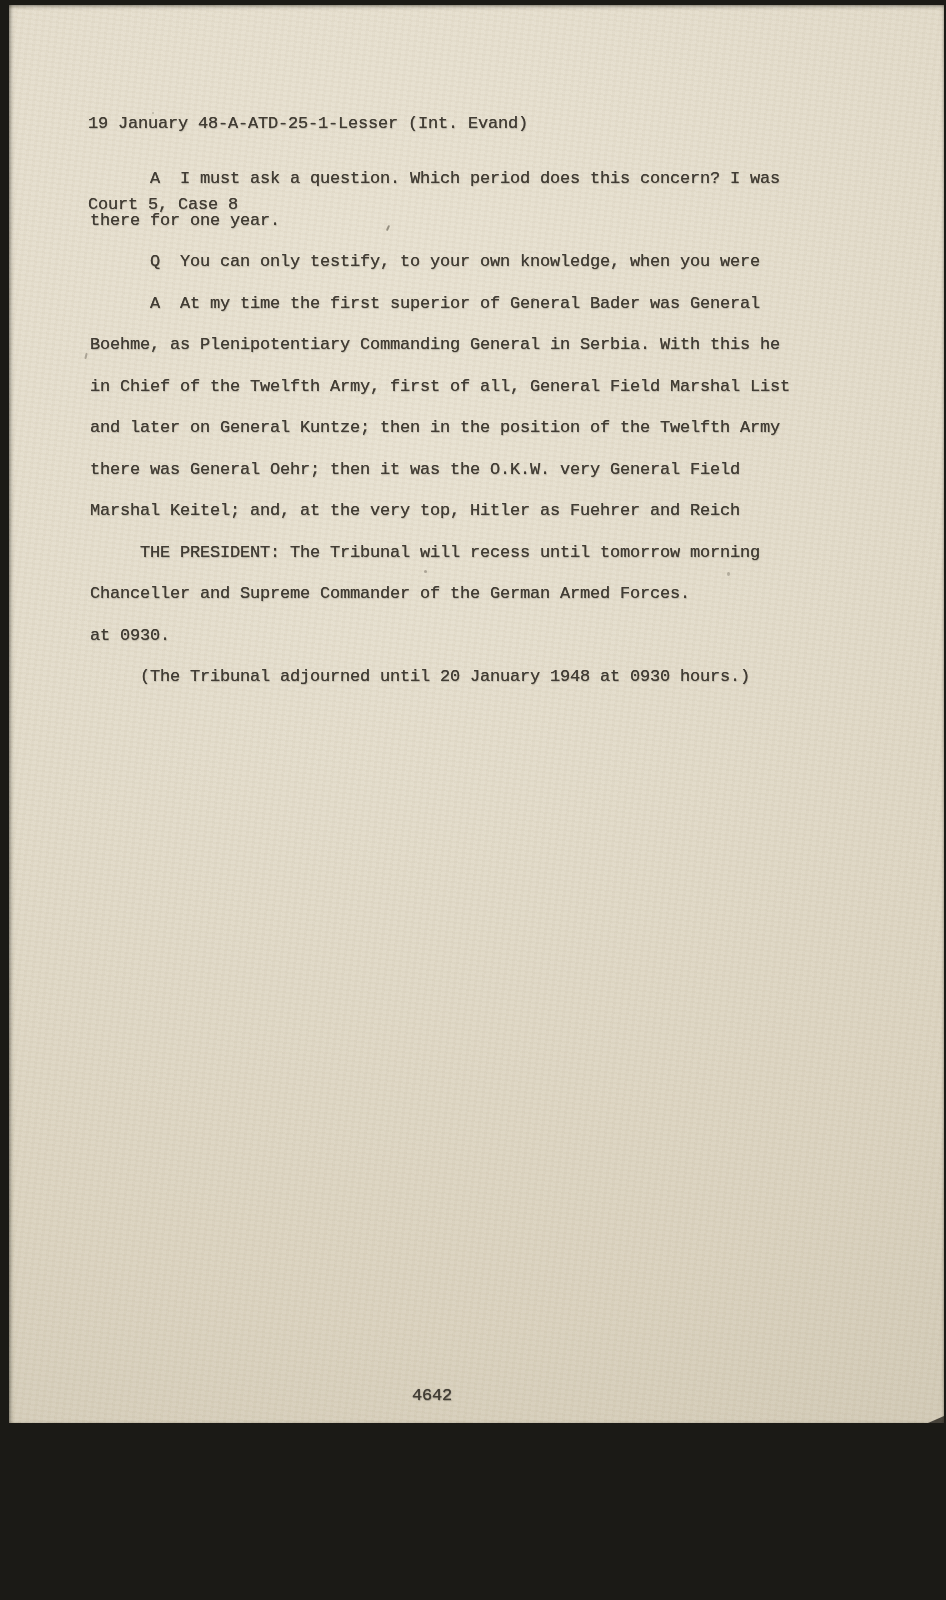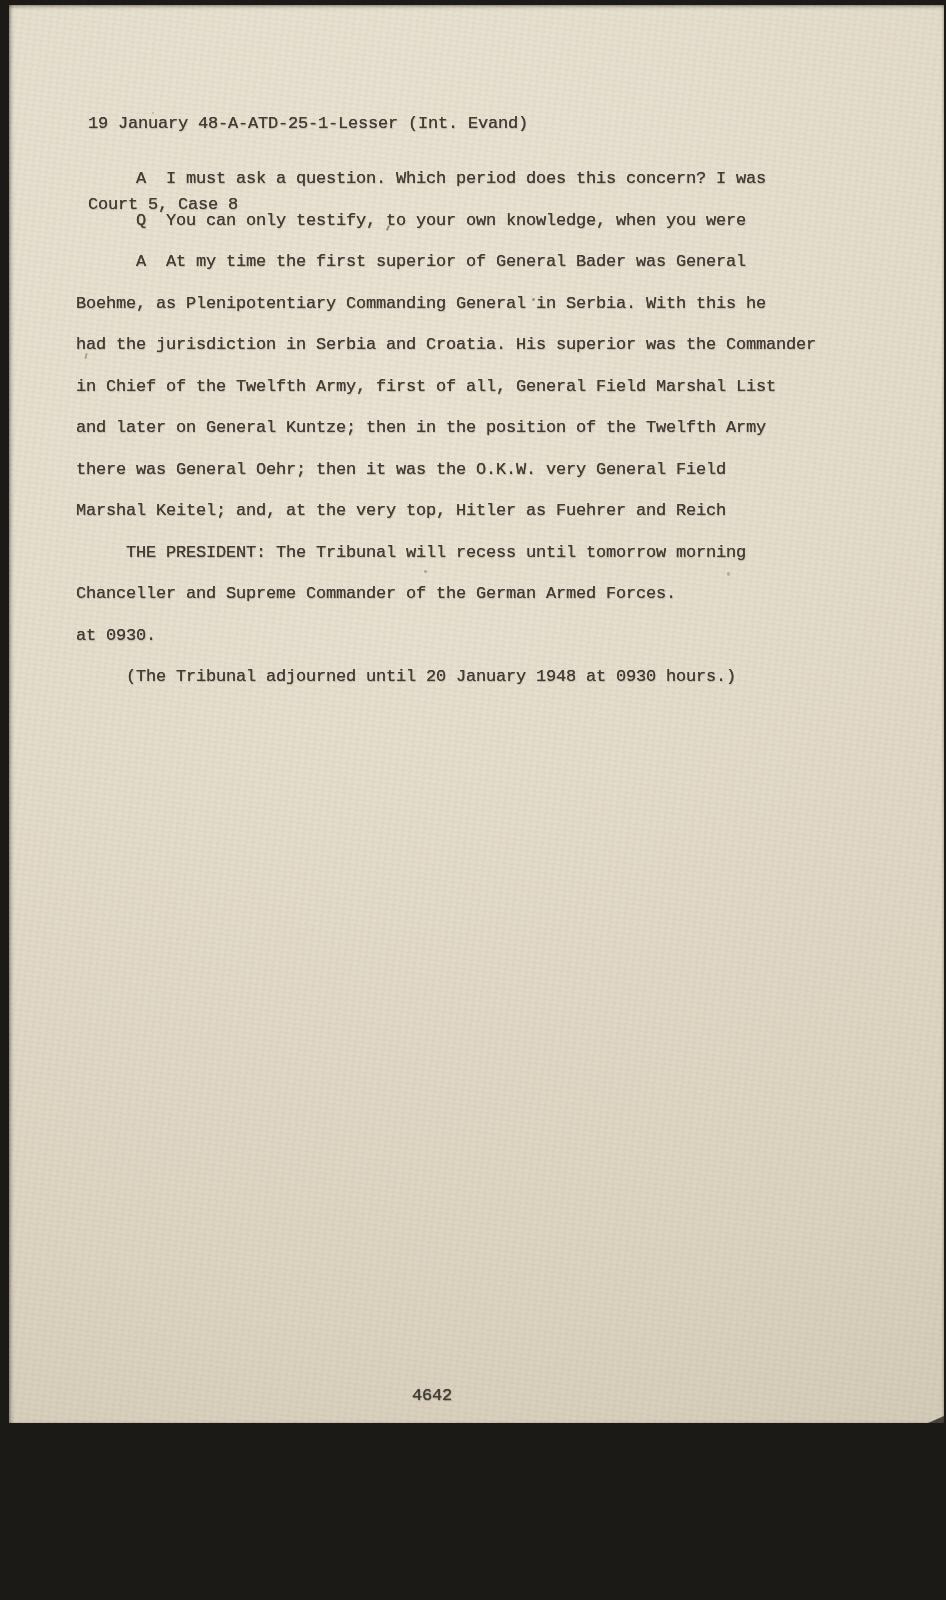--- a/index.html
+++ b/index.html
@@ -50,21 +50,21 @@
     color:var(--ink);
     font-size:17px;
     letter-spacing:-0.2px;
     text-shadow:0 0 0.6px rgba(65,60,52,0.85), 0.5px 0.6px 1px rgba(65,60,52,0.28);
   }
   .doc-header{
     position:absolute;left:88px;top:56px;
     line-height:27px;white-space:pre;
   }
   .doc-body{
-    position:absolute;left:76px;top:158px;width:790px;
+    position:absolute;left:90px;top:158px;width:790px;
   }
   .tline{
     white-space:pre;
     height:41.5px;line-height:41.5px;
   }
   .page-number{
     position:absolute;left:412px;top:1384px;
     line-height:24px;white-space:pre;
     text-shadow:0 0 0.7px rgba(65,60,52,0.95), 0.6px 0.6px 1px rgba(65,60,52,0.35);
   }
@@ -89,24 +89,24 @@
 
   <div class="text-layer">
 
     <div class="doc-header">
       <div>19 January 48-A-ATD-25-1-Lesser (Int. Evand)</div>
       <div>Court 5, Case 8</div>
     </div>
 
     <div class="doc-body">
       <div class="tline">      A  I must ask a question. Which period does this concern? I was</div>
+      <div class="tline">there for one year.</div>
       <div class="tline">      Q  You can only testify, to your own knowledge, when you were</div>
       <div class="tline">      A  At my time the first superior of General Bader was General</div>
       <div class="tline">Boehme, as Plenipotentiary Commanding General in Serbia. With this he</div>
-      <div class="tline">had the jurisdiction in Serbia and Croatia. His superior was the Commander</div>
       <div class="tline">in Chief of the Twelfth Army, first of all, General Field Marshal List</div>
       <div class="tline">and later on General Kuntze; then in the position of the Twelfth Army</div>
       <div class="tline">there was General Oehr; then it was the O.K.W. very General Field</div>
       <div class="tline">Marshal Keitel; and, at the very top, Hitler as Fuehrer and Reich</div>
       <div class="tline">     THE PRESIDENT: The Tribunal will recess until tomorrow morning</div>
       <div class="tline">Chanceller and Supreme Commander of the German Armed Forces.</div>
       <div class="tline">at 0930.</div>
       <div class="tline">     (The Tribunal adjourned until 20 January 1948 at 0930 hours.)</div>
     </div>
 

